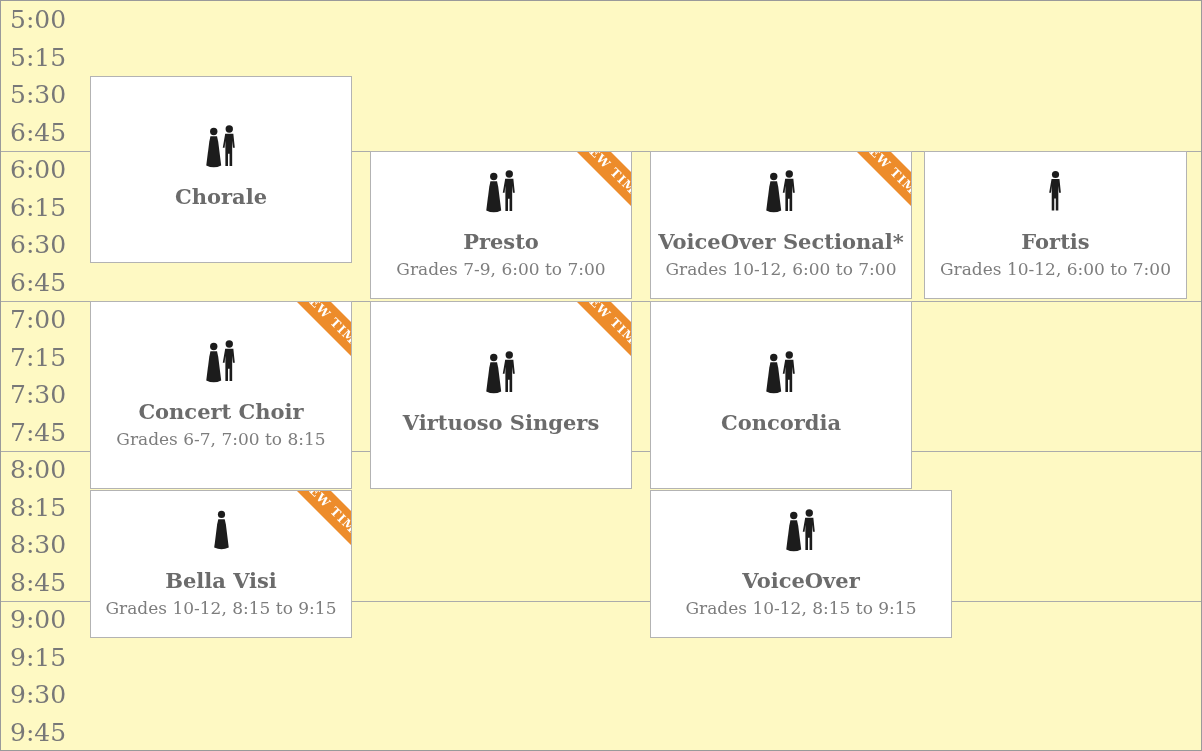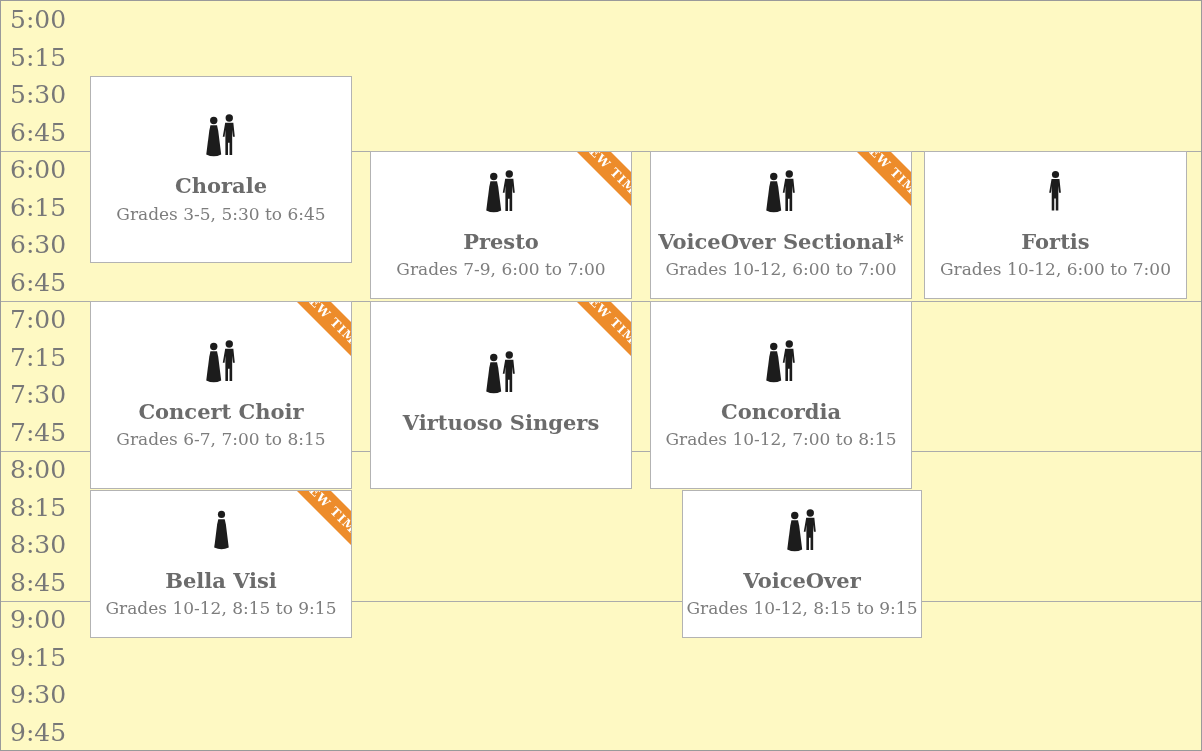--- a/index.html
+++ b/index.html
@@ -100,21 +100,20 @@
           <g transform="translate(0,1.5)">
             <circle cx="9" cy="5" r="3.8"></circle>
             <path d="M5.6 10 h6.8 l1.2 5.5 l3.1 24.5 q-7.7 3.8 -15.4 0 l3.1 -24.5 z"></path>
           </g>
           <g>
             <circle cx="25" cy="4" r="3.8"></circle>
             <path d="M20.8 8.8 h8.4 l1.5 14.4 h-1.9 l-0.8 -7 v25.8 h-2.7 v-12.5 h-1.6 v12.5 h-2.7 v-25.8 l-0.8 7 h-1.9 z"></path>
           </g>
         </svg></span>
       <div class="event-title">Chorale</div>
-      <div class="event-details">Grades 3-5, 5:30 to 6:45</div>
     </div>
     <div class="event-card" style="left: 369px; top: 150px; width: 262px; height: 148px;">
       <span class="icon"><svg width="33" height="43" viewBox="0 0 34 44">
           <g transform="translate(0,1.5)">
             <circle cx="9" cy="5" r="3.8"></circle>
             <path d="M5.6 10 h6.8 l1.2 5.5 l3.1 24.5 q-7.7 3.8 -15.4 0 l3.1 -24.5 z"></path>
           </g>
           <g>
             <circle cx="25" cy="4" r="3.8"></circle>
             <path d="M20.8 8.8 h8.4 l1.5 14.4 h-1.9 l-0.8 -7 v25.8 h-2.7 v-12.5 h-1.6 v12.5 h-2.7 v-25.8 l-0.8 7 h-1.9 z"></path>
@@ -191,34 +190,33 @@
           <g transform="translate(0,1.5)">
             <circle cx="9" cy="5" r="3.8"></circle>
             <path d="M5.6 10 h6.8 l1.2 5.5 l3.1 24.5 q-7.7 3.8 -15.4 0 l3.1 -24.5 z"></path>
           </g>
           <g>
             <circle cx="25" cy="4" r="3.8"></circle>
             <path d="M20.8 8.8 h8.4 l1.5 14.4 h-1.9 l-0.8 -7 v25.8 h-2.7 v-12.5 h-1.6 v12.5 h-2.7 v-25.8 l-0.8 7 h-1.9 z"></path>
           </g>
         </svg></span>
       <div class="event-title">Concordia</div>
-      <div class="event-details">Grades 10-12, 7:00 to 8:15</div>
     </div>
     <div class="event-card" style="left: 89px; top: 489px; width: 262px; height: 148px;">
       <span class="icon"><svg width="17" height="43" viewBox="0 0 18 44">
           <circle cx="9" cy="5" r="3.8"></circle>
           <path d="M5.6 10 h6.8 l1.2 5.5 l3.1 24.5 q-7.7 3.8 -15.4 0 l3.1 -24.5 z"></path>
         </svg></span>
       <div class="event-title">Bella Visi</div>
       <div class="event-details">Grades 10-12, 8:15 to 9:15</div>
       <div class="ribbon-wrap">
         <div class="ribbon">NEW TIME</div>
       </div>
     </div>
-    <div class="event-card" style="left: 649px; top: 489px; width: 240px; height: 148px; margin-left: 32px;">
+    <div class="event-card" style="left: 649px; top: 489px; width: 302px; height: 148px;">
       <span class="icon"><svg width="33" height="43" viewBox="0 0 34 44">
           <g transform="translate(0,1.5)">
             <circle cx="9" cy="5" r="3.8"></circle>
             <path d="M5.6 10 h6.8 l1.2 5.5 l3.1 24.5 q-7.7 3.8 -15.4 0 l3.1 -24.5 z"></path>
           </g>
           <g>
             <circle cx="25" cy="4" r="3.8"></circle>
             <path d="M20.8 8.8 h8.4 l1.5 14.4 h-1.9 l-0.8 -7 v25.8 h-2.7 v-12.5 h-1.6 v12.5 h-2.7 v-25.8 l-0.8 7 h-1.9 z"></path>
           </g>
         </svg></span>

